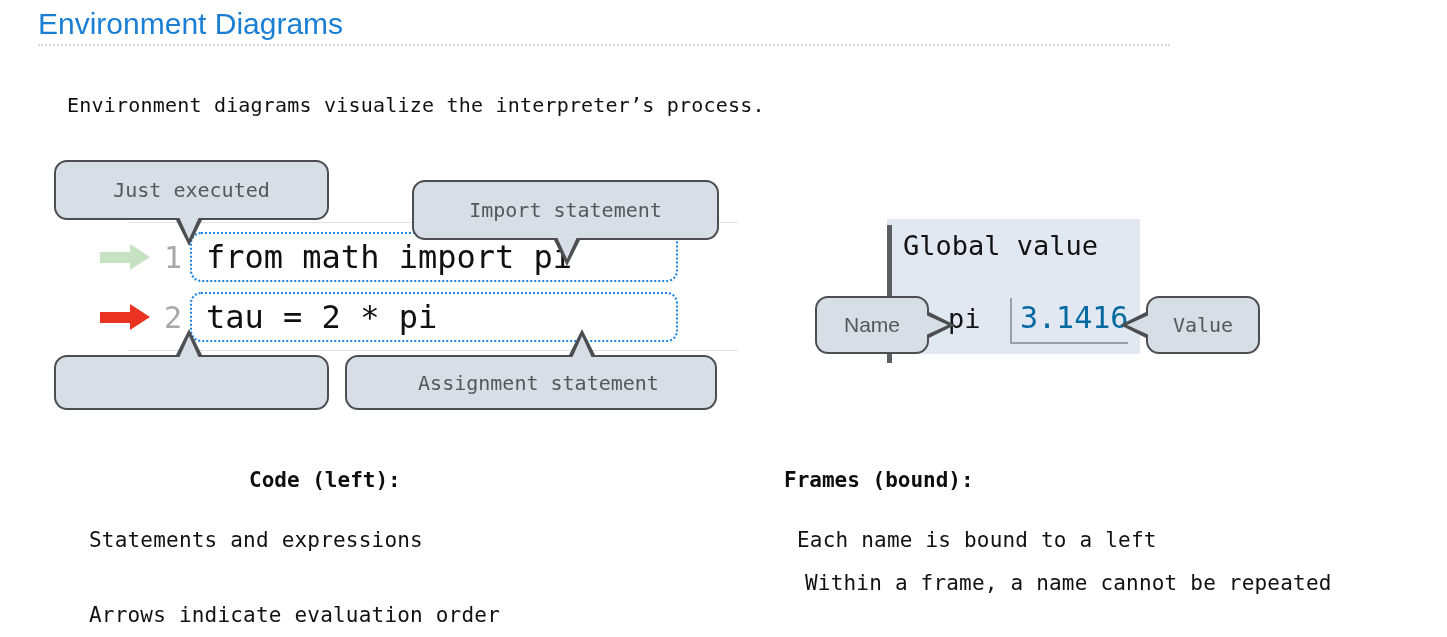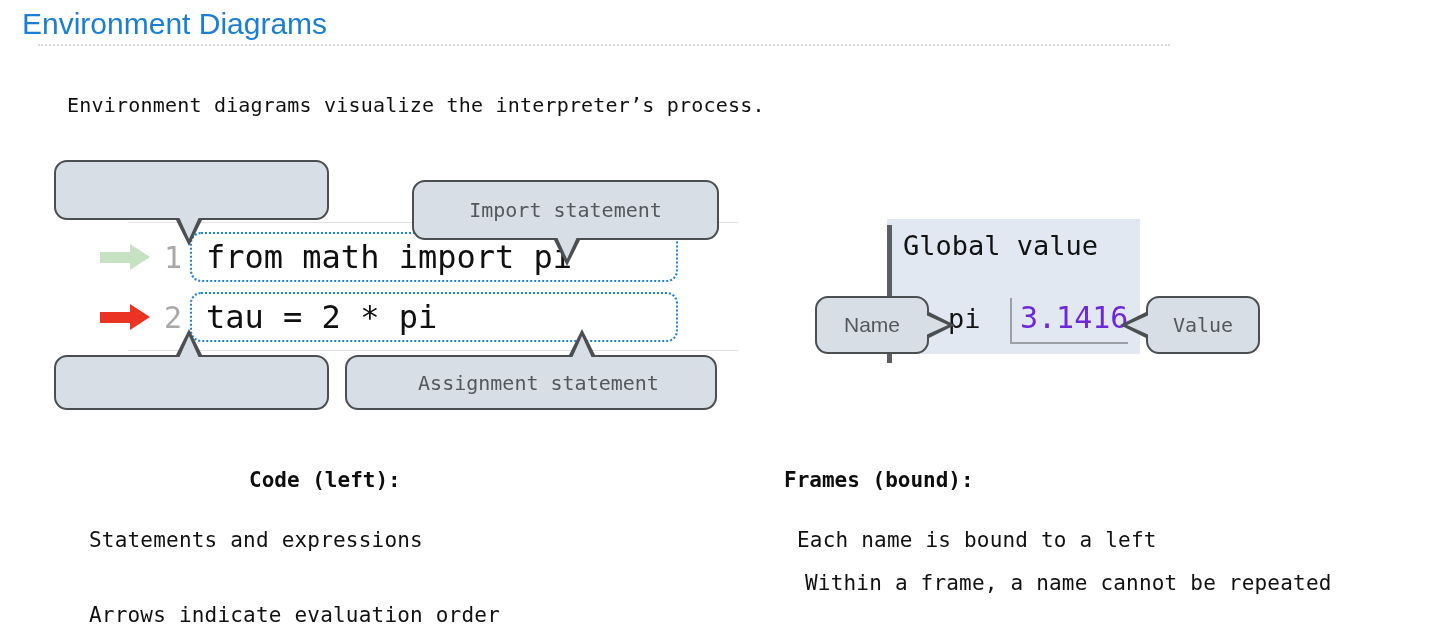--- a/index.html
+++ b/index.html
@@ -12,21 +12,21 @@
     height: 637px;
     position: relative;
     overflow: hidden;
     font-family: "DejaVu Sans Mono", "Liberation Mono", monospace;
     -webkit-font-smoothing: antialiased;
   }
 
   
   .slide-title {
     position: absolute;
-    left: 22px;
+    left: 38px;
     top: 7px;
     font-family: "Liberation Sans", sans-serif;
     font-size: 30px;
     font-weight: 400;
     color: #1a7fd4;
     letter-spacing: 0px;
     white-space: nowrap;
   }
   .title-rule {
     position: absolute;
@@ -261,21 +261,21 @@
     top: 303px;
     font-size: 27px;
     color: #121212;
     z-index: 3;
   }
   .binding-value {
     position: absolute;
     left: 1010px;
     top: 298px;
     font-size: 30px;
-    color: #6d28d9;
+    color: #0369a1;
     z-index: 3;
     padding-left: 8px;
     padding-bottom: 4px;
     border-left: 2px solid #9aa0a6;
     border-bottom: 2px solid #9aa0a6;
     line-height: 40px;
   }
 
   
   .col-heading {
@@ -327,20 +327,21 @@
         <span class="head"></span>
     </span>
     <span class="line-num">2</span>
     <span class="code-box b2">tau = 2 * pi</span>
   </div>
 </div>
 
 <div class="callout tail-down c-just-exec">
   <span class="tail"></span>
   <span class="tail-fill"></span>
+  <span>Just executed</span>
 </div>
 
 <div class="callout tail-down c-import">
   <span class="tail"></span>
   <span class="tail-fill"></span>
   <span>Import statement</span>
 </div>
 
 <div class="callout tail-up c-next">
   <span class="tail"></span>

